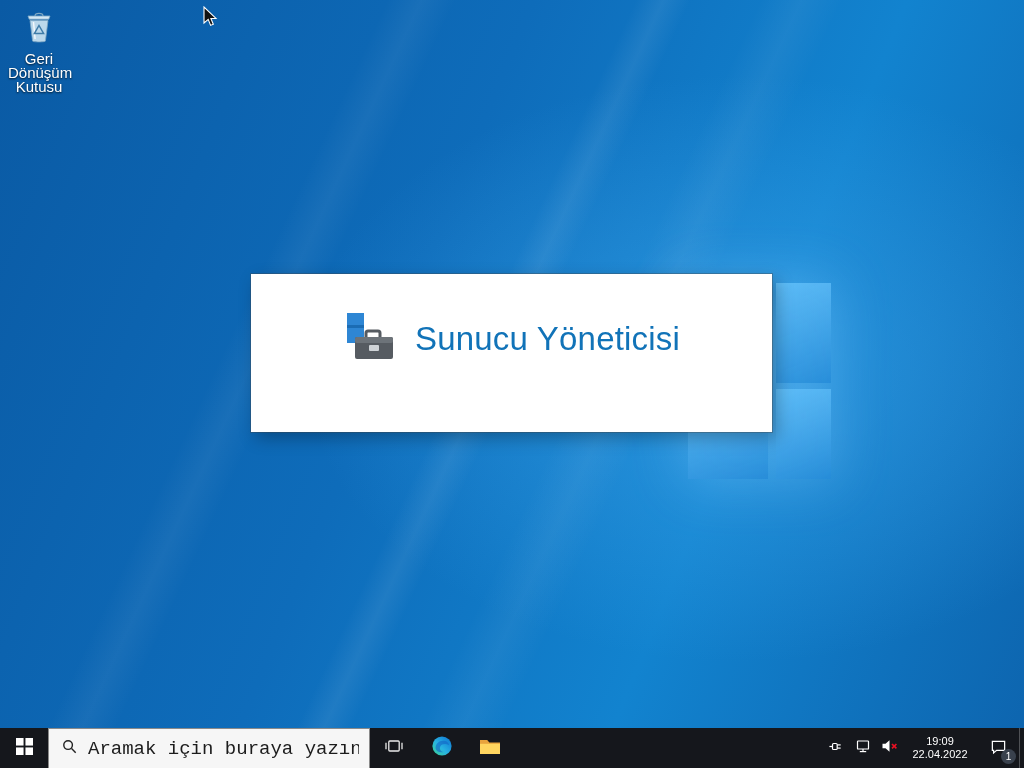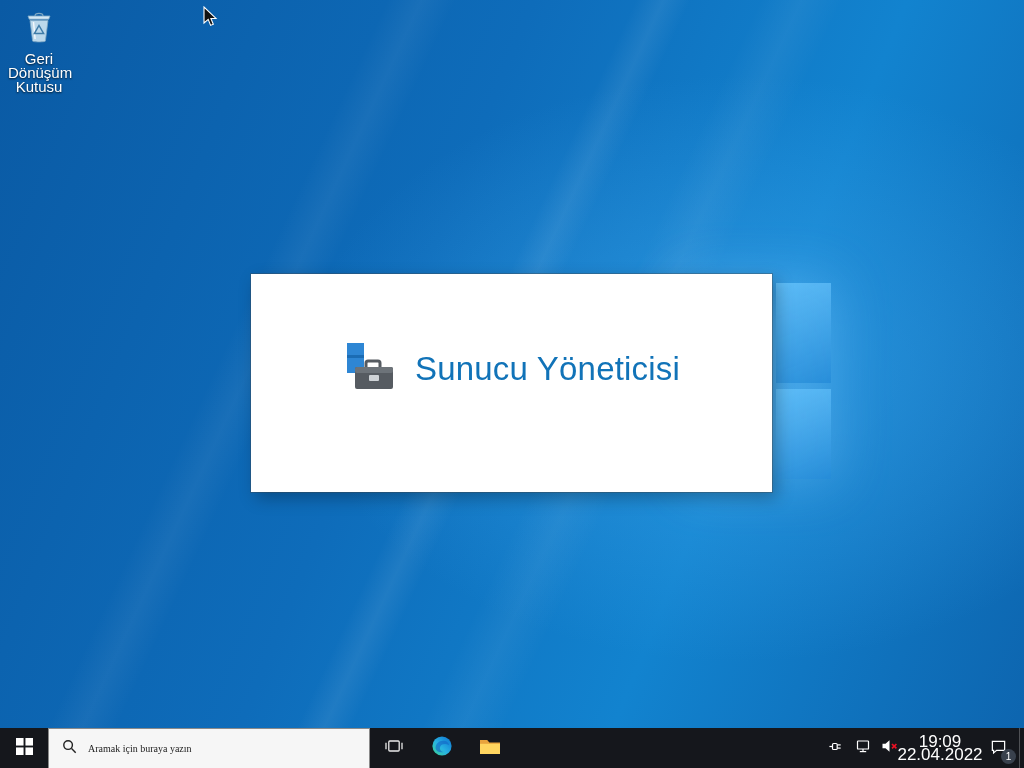--- a/index.html
+++ b/index.html
@@ -34,21 +34,21 @@
     margin-top: 2px; color: #fff; font-size: 15px; line-height: 14px;
     text-shadow: 0 1px 2px rgba(0,0,0,0.75);
     word-spacing: 62px; 
   }
 
   
   .cursor { position: absolute; left: 203px; top: 6px; pointer-events: none; }
 
   
   .splash {
-    position: absolute; left: 251px; top: 274px; width: 521px; height: 218px;
+    position: absolute; left: 251px; top: 274px; width: 521px; height: 158px;
     background: #ffffff;
     box-shadow: 0 0 0 1px rgba(70,70,70,0.35), 5px 6px 16px rgba(0,0,0,0.28);
     display: flex; align-items: center; justify-content: center;
   }
   .splash-content { display: flex; align-items: center; transform: translateY(-14px); }
   .splash-title {
     margin-left: 16px; font-size: 33px; font-weight: 300; letter-spacing: 0.2px;
     color: #1173b8;
   }
 
@@ -58,30 +58,30 @@
     background: #15171c; display: flex; align-items: stretch; color: #fff;
   }
   .tb-btn { display: flex; align-items: center; justify-content: center; cursor: pointer; }
   .start-btn { width: 48px; }
   .search-box {
     width: 322px; background: #f6f6f6; border: 1px solid #8a8a8a; border-bottom: none;
     display: flex; align-items: center; padding: 0 10px 0 13px;
   }
   .search-box input {
     border: none; outline: none; background: transparent; flex: 1;
-    font-family: Liberation Serif, serif;
-    font-size: 10px; color: #111; margin-left: 11px;
+    font-family: Liberation Mono, monospace;
+    font-size: 19px; color: #111; margin-left: 11px;
   }
   .search-box input::placeholder { color: #1c1c1c; opacity: 1; }
   .task-btn { width: 48px; }
   .tb-spacer { flex: 1; }
   .tray-btn { width: 27px; }
   .clock {
     width: 74px; display: flex; flex-direction: column; align-items: center; justify-content: center;
-    font-size: 17px; line-height: 13px; cursor: pointer; text-align: center;
+    font-size: 11px; line-height: 13px; cursor: pointer; text-align: center;
   }
   .action-center { width: 42px; position: relative; }
   .ac-badge {
     position: absolute; right: 3px; bottom: 4px; min-width: 15px; height: 15px;
     background: #39414d; border-radius: 50%;
     font-size: 10px; line-height: 15px; text-align: center; color: #fff; padding: 0 2px;
   }
   .show-desktop { width: 5px; border-left: 1px solid rgba(255,255,255,0.25); cursor: pointer; }
 </style>
 </head>

